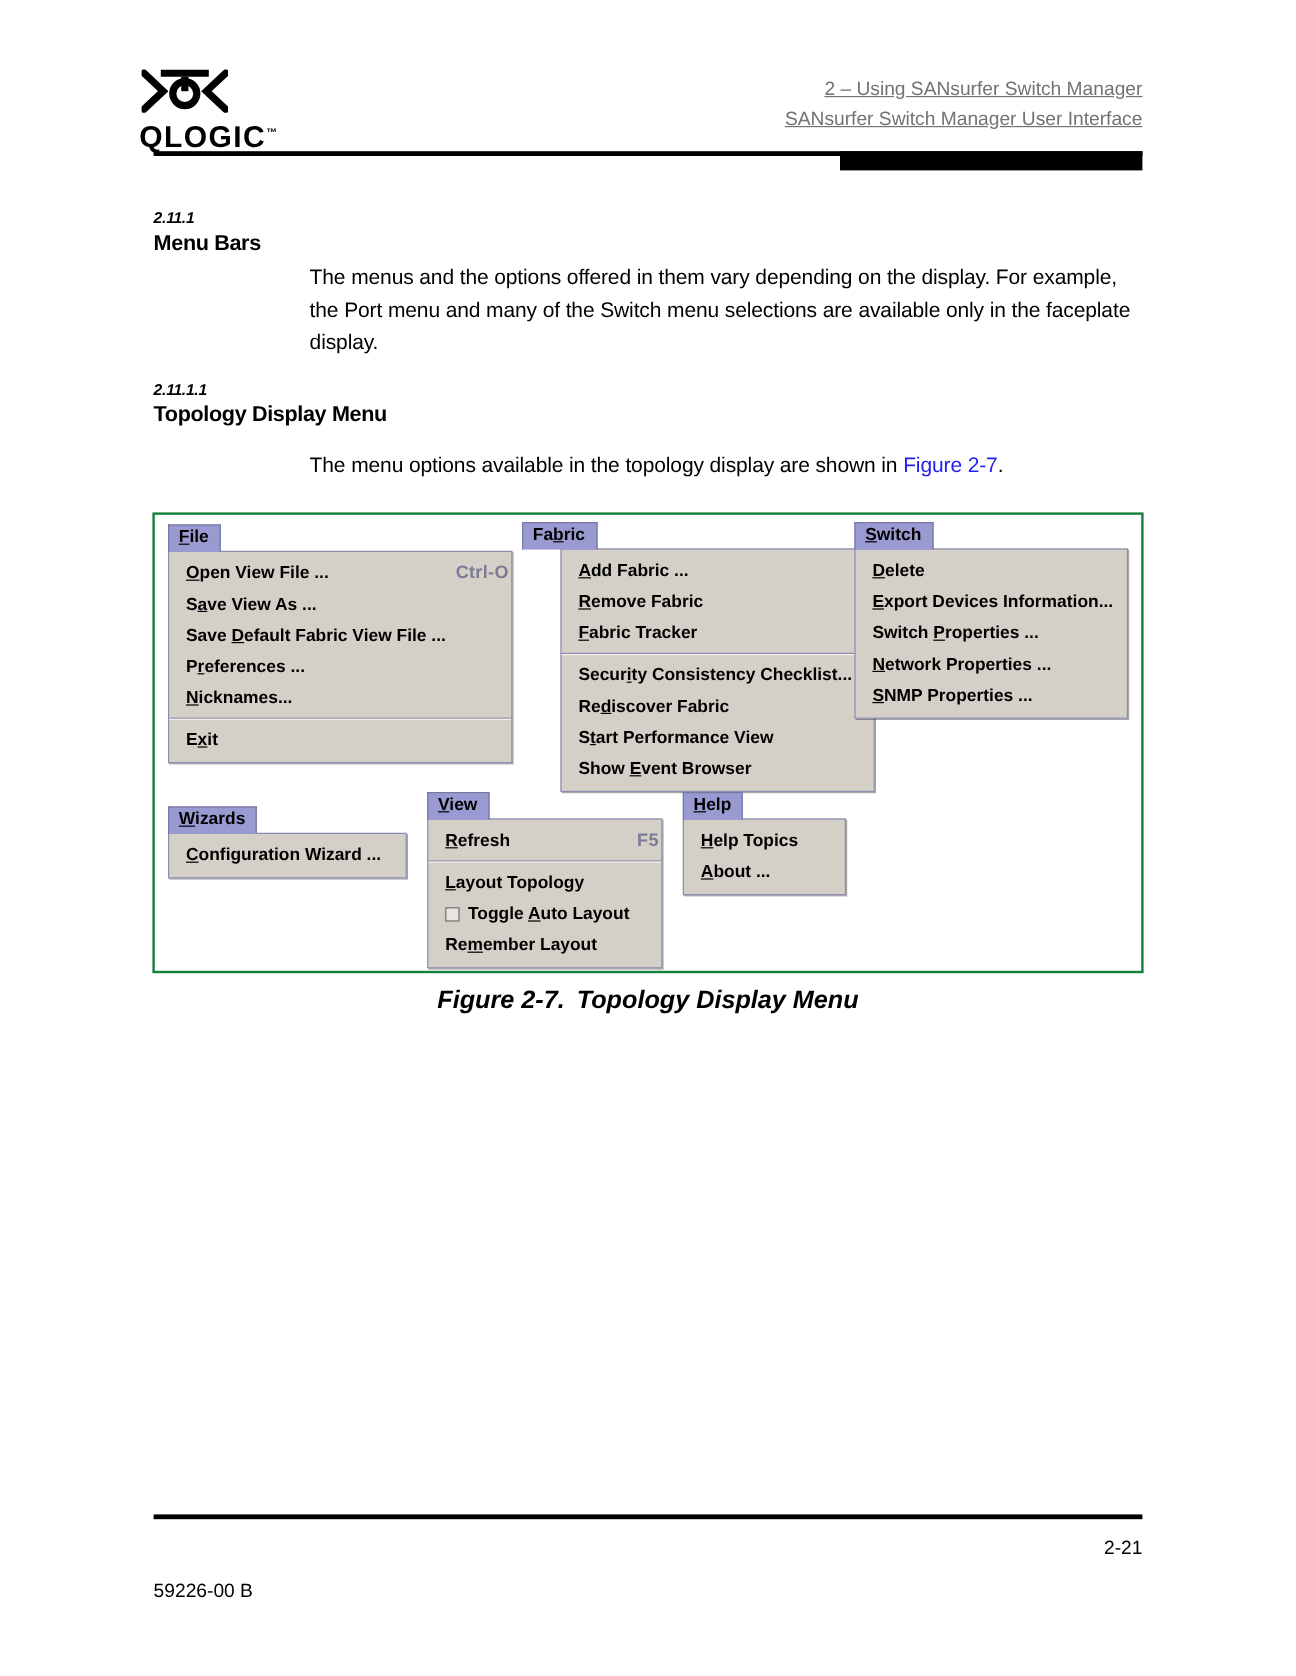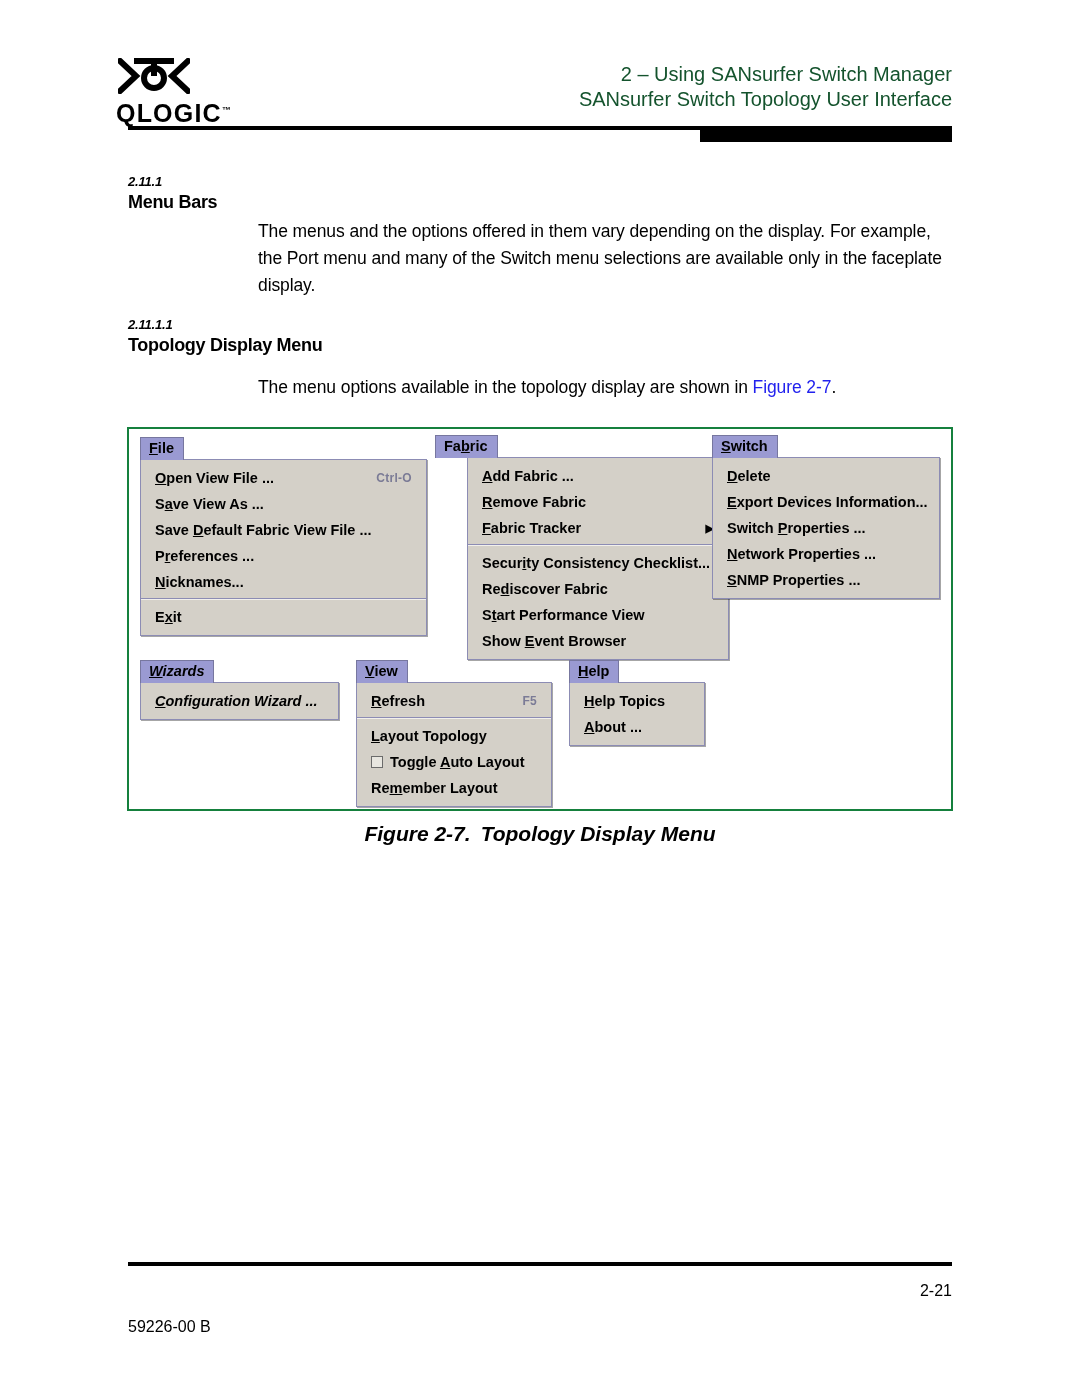--- a/index.html
+++ b/index.html
@@ -50,23 +50,24 @@
     letter-spacing: 0;
   }
   .header-lines {
     position: absolute;
     right: 128px;
     top: 62px;
     width: 560px;
     text-align: right;
   }
   .header-line {
-    font-size: 20px;
+    font-size: 16px;
     line-height: 25px;
-    color: #14532d;
+    color: #737373;
+    text-decoration: underline;
   }
   .header-rule {
     position: absolute;
     left: 128px;
     top: 126px;
     width: 824px;
     height: 4px;
     background: #000;
   }
   .header-bar {
@@ -160,27 +161,27 @@
     box-sizing: border-box;
   }
   .menu-item {
     position: relative;
     display: flex;
     align-items: center;
     font-size: 14.5px;
     font-weight: bold;
     color: #000;
     line-height: 18px;
-    padding: 4px 14px 4px 14px;
+    padding: 4px 2px 4px 14px;
     white-space: nowrap;
   }
   .menu-item .accel {
     margin-left: auto;
     padding-left: 26px;
-    font-size: 12px;
+    font-size: 15px;
     font-weight: bold;
     color: #7b7b96;
     letter-spacing: 0.3px;
   }
   .menu-item .arrow {
     margin-left: auto;
     padding-left: 26px;
     font-size: 11px;
     line-height: 11px;
     color: #000;
@@ -202,21 +203,21 @@
   }
   .u { text-decoration: underline; }
 
   
   #menu-file     { left: 11px;  top: 8px;  }
   #menu-file   .menu-panel { width: 287px; }
   #menu-fabric   { left: 306px; top: 6px;  }
   #menu-fabric .menu-panel { width: 262px; margin-left: 32px; }
   #menu-switch   { left: 583px; top: 6px;  }
   #menu-switch .menu-panel { width: 228px; }
-  #menu-wizards  { left: 11px;  top: 231px; font-style: italic;}
+  #menu-wizards  { left: 11px;  top: 243px;}
   #menu-wizards .menu-panel { width: 199px; }
   #menu-view     { left: 227px; top: 231px;}
   #menu-view   .menu-panel { width: 196px; }
   #menu-help     { left: 440px; top: 231px;}
   #menu-help   .menu-panel { width: 136px; }
 
   
   .footer-rule {
     position: absolute;
     left: 128px;
@@ -250,21 +251,21 @@
       <path d="M70 3 L54 18 L70 33" stroke="#000" stroke-width="6" fill="none" stroke-linecap="square"></path>
       <circle cx="36" cy="20" r="10" stroke="#000" stroke-width="6" fill="none"></circle>
       <path d="M16 3 L56 3" stroke="#000" stroke-width="6" fill="none"></path>
       <rect x="33" y="6" width="6" height="12" fill="#000"></rect>
     </svg>
     <span class="logo-word"><span>QLOGIC</span><span class="logo-tm">™</span></span>
   </div>
 
   <div class="header-lines">
     <div class="header-line">2 – Using SANsurfer Switch Manager</div>
-    <div class="header-line">SANsurfer Switch Topology User Interface</div>
+    <div class="header-line">SANsurfer Switch Manager User Interface</div>
   </div>
 
   <div class="header-rule"></div>
   <div class="header-bar"></div>
 </div>
 
 <div class="num-label" style="top:174px">2.11.1</div>
 <div class="h-title" style="top:192px">Menu Bars</div>
 <div class="para" style="top:218px">The menus and the options offered in them vary depending on the display. For example, the Port menu and many of the Switch menu selections are available only in the faceplate display.</div>
 

